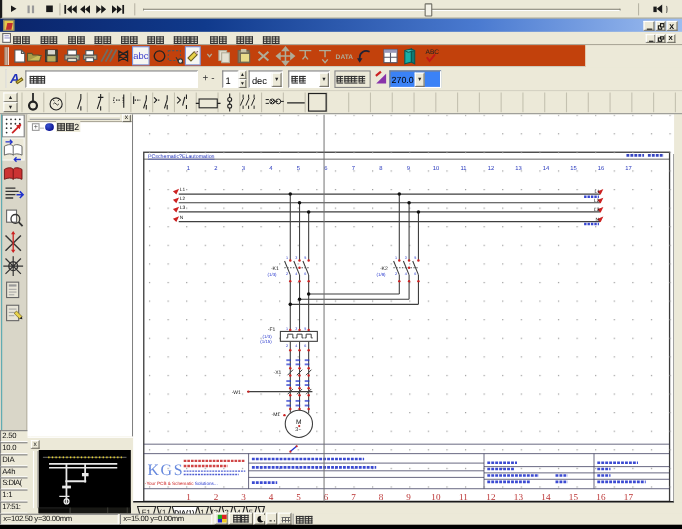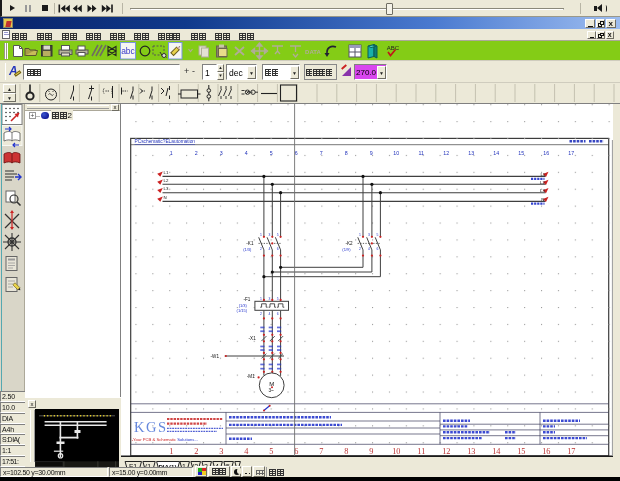--- a/index.html
+++ b/index.html
@@ -84,21 +84,21 @@
  <div class="ab btn" style="left:587px;top:2px;width:8.5px;height:8px">
       <div class="ab" style="left:1.5px;top:4.5px;width:4px;height:1.5px;background:#111"></div>
     </div>
  <div class="ab btn" style="left:596px;top:2px;width:8.5px;height:8px">
       <div class="ab" style="left:1px;top:2px;width:4px;height:3.5px;border:1px solid #111"></div>
       <div class="ab" style="left:2.8px;top:0.8px;width:4px;height:3.5px;border:1px solid #111;background:#ece9d8"></div>
     </div>
  <div class="ab btn" style="left:605.5px;top:2px;width:8.5px;height:8px;font-size:7px;font-weight:bold;line-height:6px;text-align:center">x</div>
 </div>
 
-<div class="ab" id="tb1" style="left:0;top:41px;width:620px;height:20px;background:#84cc16;border-bottom:1px solid #cfccbe">
+<div class="ab" id="tb1" style="left:0;top:41px;width:532px;height:20px;background:#c2410c;border-bottom:1px solid #cfccbe">
 <svg width="620" height="20" viewBox="0 0 620 20">
 <g fill="none" stroke="#9a9888" stroke-width="1">
         <path d="M5.5 2v16M7.5 2v16" stroke="#fff"></path>
         <path d="M4.5 2v16M6.5 2v16"></path>
       </g>
 <g>
  <path d="M13.5 4.5h6l3 3v8h-9z" fill="#fff" stroke="#555" stroke-width="1"></path>
         <path d="M19.5 4.5v3h3" fill="none" stroke="#555"></path>
  <path d="M25 14.5l1.5-5h11l-1.5 5z" fill="#c8bc5a" stroke="#5a5530"></path>
         <path d="M25 14.5v-7h4l1 1.5h6" fill="#a89c48" stroke="#5a5530"></path>
@@ -180,21 +180,21 @@
     </div>
  <div class="ab btn" style="left:290px;top:4.5px;width:9px;height:13px;font-size:5px;text-align:center;line-height:12px;color:#222">▼</div>
  <div class="ab" style="left:304px;top:3px;width:33px;height:16px;border:1px solid #888;background:#ece9d8;padding:0 1px;display:flex;align-items:center">
       <span class="hz hz6"></span>
       <span class="hz hz6"></span>
       <span class="hz hz6"></span>
       <span class="hz hz6"></span>
     </div>
  <div class="ab" style="left:342px;top:6px;width:0;height:0;border-left:9px solid transparent;border-bottom:9px solid #8833aa"></div>
  <div class="ab" style="left:341px;top:5px;width:6px;height:2px;background:#cc2222;transform:rotate(-40deg)"></div>
- <div class="ab sk" style="left:354px;top:3px;width:33px;height:16px;background:#d946ef;font-size:8px;padding:3px 1px">270.0</div>
+ <div class="ab sk" style="left:354px;top:3px;width:47px;height:16px;background:#3b82f6;font-size:8px;padding:3px 1px">270.0</div>
  <div class="ab btn" style="left:377px;top:4.5px;width:9px;height:13px;font-size:5px;text-align:center;line-height:12px;color:#222">▼</div>
 </div>
 
 <div class="ab" id="tb3" style="left:0;top:83px;width:620px;height:21px;background:#ece9d8;border-bottom:1px solid #808080">
  <div class="ab btn" style="left:3px;top:1px;width:13px;height:9px;font-size:5px;text-align:center;line-height:8px;color:#222">▲</div>
  <div class="ab btn" style="left:3px;top:10px;width:13px;height:9px;font-size:5px;text-align:center;line-height:8px;color:#222">▼</div>
 <svg class="ab" style="left:0;top:0" width="620" height="20" viewBox="0 0 620 20">
  <g stroke="#c4c1b0" stroke-width="1">
         <path d="M20 1v18M39.8 1v18M59.6 1v18M79.4 1v18M99.2 1v18M119 1v18M138.8 1v18M158.6 1v18M178.4 1v18M198.2 1v18M218 1v18M237.8 1v18M257.6 1v18M277.4 1v18M297.2 1v18M317 1v18M336.8 1v18M356.6 1v18M376.4 1v18M396.2 1v18M416 1v18M435.8 1v18M455.6 1v18M475.4 1v18M495.2 1v18M515 1v18M534.8 1v18M554.6 1v18M574.4 1v18M594.2 1v18M614 1v18"></path>
       </g>

